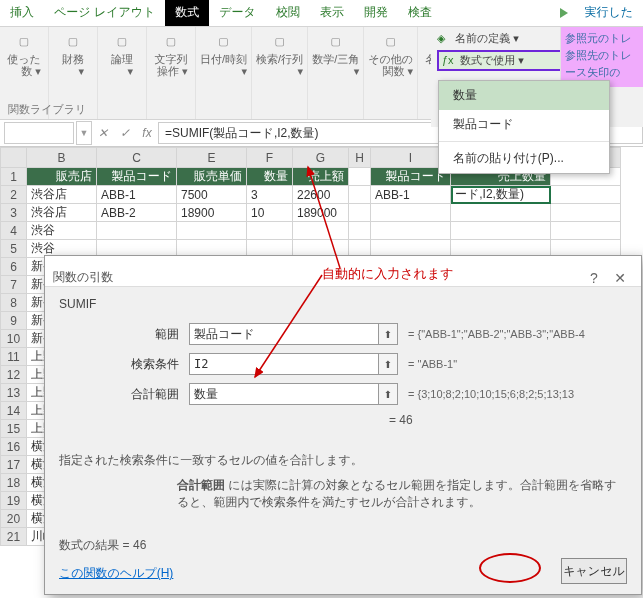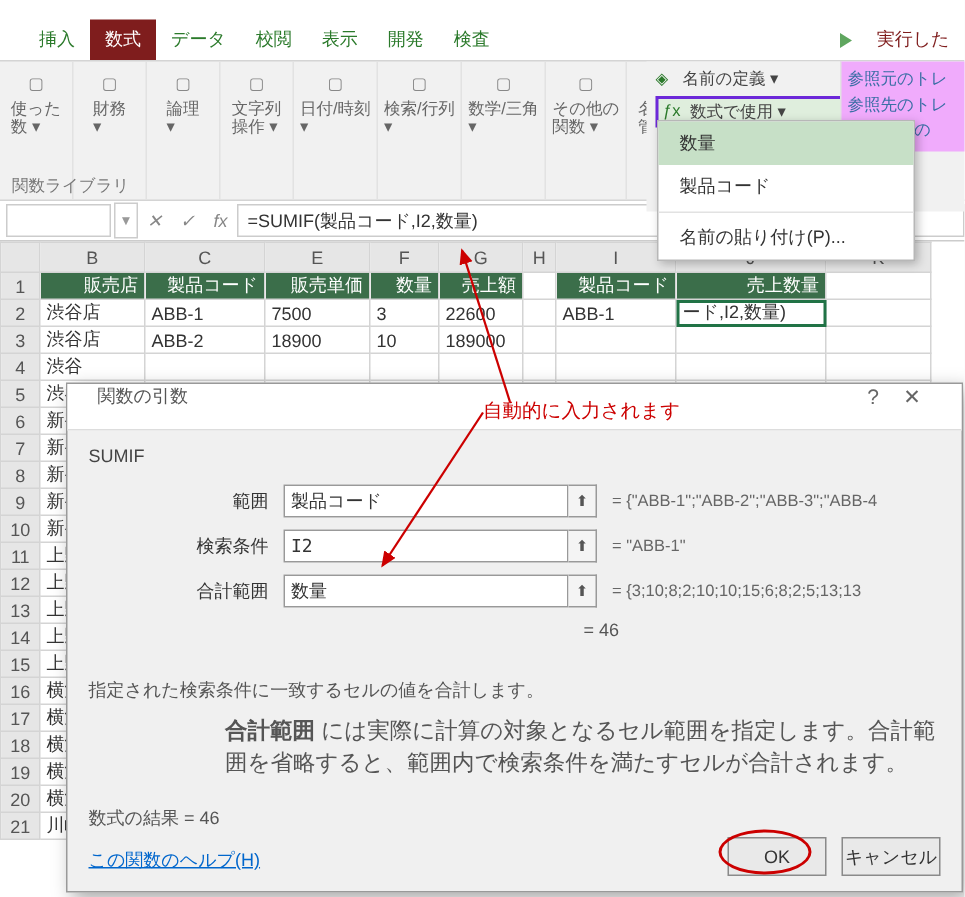--- a/index.html
+++ b/index.html
@@ -1,25 +1,25 @@
 <!DOCTYPE html>
 <html><head>
 <meta charset="utf-8">
 <style>
   html,body{margin:0;padding:0;font-family:"Meiryo","MS PGothic",sans-serif;font-size:12px;background:#fff;color:#333;overflow:hidden}
   .app{width:643px;height:598px;position:relative;background:#fff}
-  .ribbon-tabs{height:40px;background:#fff;display:flex;align-items:flex-end;padding-left:16px;border-bottom:0}
+  .ribbon-tabs{height:26px;background:#fff;display:flex;align-items:flex-end;padding-left:0;border-bottom:0}
   .rtab{padding:5px 10px;color:#2b7a2b;font-size:12px;cursor:pointer}
-  .rtab.active{background:#7f1d1d;color:#fff}
-  .rtab.exec{margin-left:auto;color:#7f1d1d;display:flex;align-items:center;gap:16px}
+  .rtab.active{background:#000000;color:#fff}
+  .rtab.exec{margin-left:auto;color:#0369a1;display:flex;align-items:center;gap:16px}
   .ribbon-body{height:92px;background:#f1f1f1;border-top:1px solid #d4d4d4;border-bottom:1px solid #d4d4d4;display:flex;position:relative}
   .rgroup{display:flex;flex-direction:column;justify-content:flex-start;align-items:center;padding:4px 4px 0;border-right:1px solid #e2e2e2;min-width:40px}
   .rgroup .big{display:flex;flex-direction:column;align-items:center;gap:2px;font-size:11px;color:#666;cursor:pointer}
   .rgroup .big .ic{width:20px;height:20px;display:flex;align-items:center;justify-content:center;color:#888}
-  .rgroup .lbl{font-size:11px;color:#666;text-align:left;line-height:1.1}
+  .rgroup .lbl{font-size:11px;color:#666;text-align:right;line-height:1.1}
   .ribbon-caption{position:absolute;bottom:2px;left:8px;font-size:11px;color:#777}
   .name-panel{position:absolute;top:0;right:0;width:200px;height:92px;background:#f1f1f1;display:flex;flex-direction:column;padding:4px 6px;gap:4px}
   .name-row{display:flex;align-items:center;gap:4px;font-size:11px;color:#444}
   .name-row .ic{width:14px;height:14px;color:#2b7a2b}
   .right-trace{position:absolute;top:0;right:-1px;width:75px;height:52px;background:#f0abfc;border-left:1px solid #e2e2e2;padding:4px;font-size:11px;color:#3a6ea5}
   .right-trace div{margin-bottom:2px;white-space:nowrap;overflow:hidden}
   .dropdown{position:absolute;top:80px;left:438px;width:170px;background:#fff;border:1px solid #b7b7b7;box-shadow:2px 2px 6px rgba(0,0,0,.25);z-index:50}
   .dd-item{padding:6px 14px;font-size:12px;cursor:pointer}
   .dd-item.hover{background:#c7e0c7}
   .dd-sep{height:1px;background:#e2e2e2;margin:2px 0}
@@ -33,47 +33,48 @@
   .grid th,.grid td{border:1px solid #d4d4d4;font-size:12px;padding:0 4px;height:18px;box-sizing:border-box;white-space:nowrap;overflow:hidden}
   .grid th{background:#e6e6e6;color:#555;font-weight:normal;text-align:center}
   .grid th.colh{height:20px}
   .rowh{width:24px;background:#e6e6e6;text-align:center;color:#555}
   .hdr{background:#3b6e4a;color:#fff;text-align:right}
   .num{text-align:left}
   .sel{outline:2px solid #217346;outline-offset:-2px}
   .annot{position:absolute;color:#c00;font-size:13px;z-index:40}
   .arrow-svg{position:absolute;z-index:39;pointer-events:none}
   .dlg{position:absolute;top:255px;left:44px;width:596px;height:338px;background:#f0f0f0;border:1px solid #999;box-shadow:4px 4px 12px rgba(0,0,0,.35);z-index:30;font-size:12px}
-  .dlg-title{height:30px;display:flex;align-items:flex-start;padding:0 20px;background:#fff;border-bottom:1px solid #ddd}
+  .dlg-title{height:30px;display:flex;align-items:flex-end;padding:0 8px;background:#fff;border-bottom:1px solid #ddd}
   .dlg-title .t{flex:1;color:#555}
   .dlg-title .q,.dlg-title .x{width:26px;text-align:center;color:#666;cursor:pointer;font-size:14px}
   .dlg-body{padding:10px 14px;position:relative}
   .fn-name{font-size:12px;color:#444;margin-bottom:12px}
   .arg-row{display:flex;align-items:center;margin-bottom:8px}
   .arg-lbl{width:120px;text-align:right;padding-right:10px;color:#333}
   .arg-input{width:180px;height:20px;border:1px solid #999;background:#fff;display:flex;align-items:center;padding:0 4px;font-family:Consolas,monospace}
   .arg-pick{width:18px;height:20px;border:1px solid #999;border-left:0;background:#f4f4f4;display:flex;align-items:center;justify-content:center;color:#555;cursor:pointer;font-size:10px}
   .arg-eq{padding-left:10px;color:#666;font-size:11px;white-space:nowrap;overflow:hidden}
   .result-eq{margin:8px 0 25px 330px;color:#555}
   .dlg-desc{color:#555;margin:8px 0}
-  .dlg-sub{color:#555;margin-left:91px;font-size:15px;line-height:1.4}
+  .dlg-sub{color:#555;margin-left:118px;font-size:12px;line-height:1.4}
   .dlg-result{color:#555}
   .dlg-help{color:#0066cc;text-decoration:underline;cursor:pointer;position:absolute;bottom:12px;left:14px}
   .btns{position:absolute;bottom:10px;right:14px;display:flex;gap:10px}
   .btn{min-width:64px;height:24px;border:1px solid #8a8a8a;background:#e9e9e9;display:flex;align-items:center;justify-content:center;cursor:pointer;font-size:12px}
   .ring{position:absolute;border:2px solid #c00;border-radius:50%;pointer-events:none;z-index:45}
   .play{display:inline-block;width:0;height:0;border-left:8px solid #5fa65f;border-top:5px solid transparent;border-bottom:5px solid transparent}
 </style>
 </head>
 <body>
 
 <div class="app">
 
   <div class="ribbon-tabs">
     <div class="rtab">挿入</div>
+    <div class="rtab">ページ レイアウト</div>
     <div class="rtab active">数式</div>
     <div class="rtab">データ</div>
     <div class="rtab">校閲</div>
     <div class="rtab">表示</div>
     <div class="rtab">開発</div>
     <div class="rtab">検査</div>
     <div class="rtab exec">
         <span class="play"></span>
         <span>実行した</span>
       </div>
@@ -492,21 +493,20 @@
             <div class="arg-eq">= {3;10;8;2;10;10;15;6;8;2;5;13;13</div>
           </div>
         </div>
       <div class="result-eq">= 46</div>
       <div class="dlg-desc">指定された検索条件に一致するセルの値を合計します。</div>
       <div class="dlg-sub"><b>合計範囲</b>&nbsp;<span>には実際に計算の対象となるセル範囲を指定します。合計範囲を省略すると、範囲内で検索条件を満たすセルが合計されます。</span></div>
     </div>
     <div class="dlg-result" style="position:absolute;bottom:40px;left:14px">数式の結果 = 46</div>
     <div class="dlg-help">この関数のヘルプ(H)</div>
     <div class="btns">
-      <div class="btn">OK</div>
       <div class="btn">キャンセル</div>
     </div>
   </div>
 
   <div class="ring" style="top:89px;left:450px;width:56px;height:22px"></div>
   <div class="ring" style="top:553px;left:479px;width:58px;height:26px"></div>
 
 </div>
 
 </body></html>

